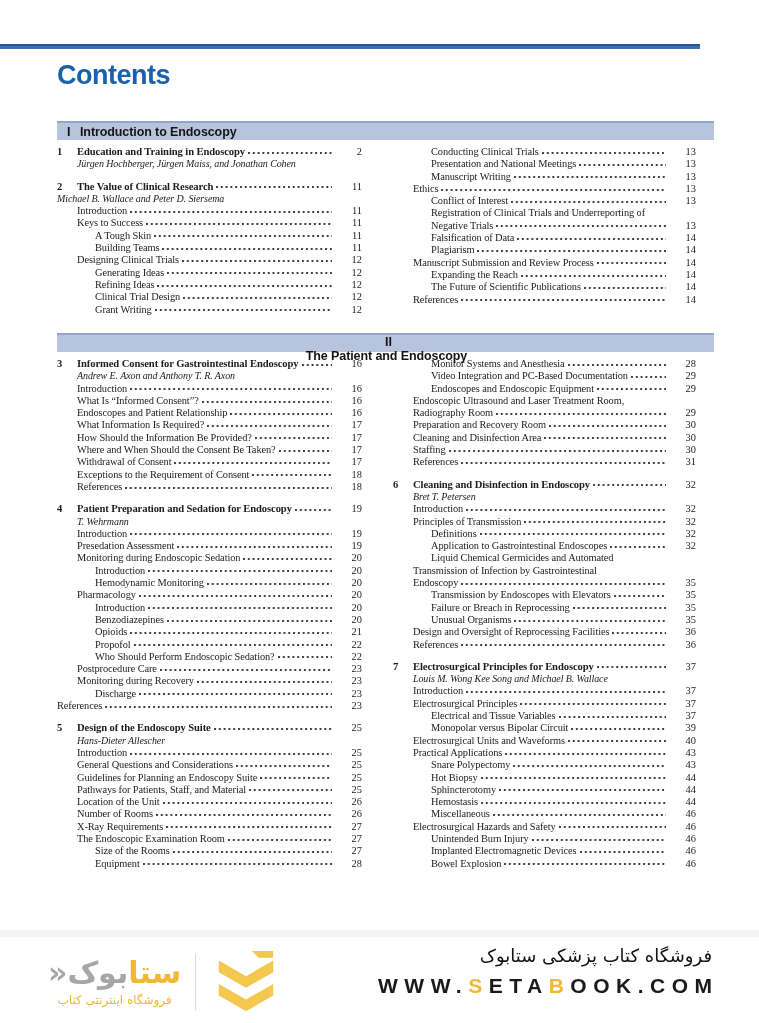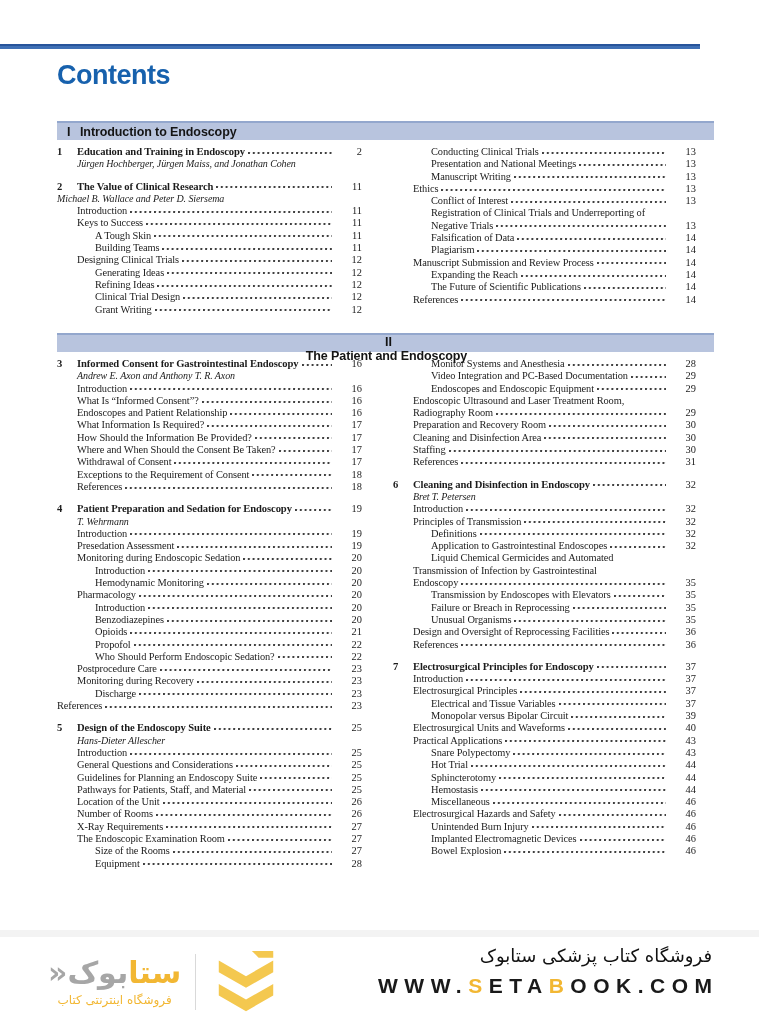--- a/index.html
+++ b/index.html
@@ -524,20 +524,23 @@
           <span class="label">References</span>
           <span class="dots"></span>
           <span class="page">36</span>
         </div>
         <div class="row chapter lvl0 gap">
           <span class="num">7</span>
           <span class="label">Electrosurgical Principles for Endoscopy</span>
           <span class="dots"></span>
           <span class="page">37</span>
         </div>
+        <div class="row author lvl1">
+          <span class="label">Louis M. Wong Kee Song and Michael B. Wallace</span>
+        </div>
         <div class="row entry lvl1">
           <span class="label">Introduction</span>
           <span class="dots"></span>
           <span class="page">37</span>
         </div>
         <div class="row entry lvl1">
           <span class="label">Electrosurgical Principles</span>
           <span class="dots"></span>
           <span class="page">37</span>
         </div>
@@ -560,21 +563,21 @@
           <span class="label">Practical Applications</span>
           <span class="dots"></span>
           <span class="page">43</span>
         </div>
         <div class="row entry lvl2">
           <span class="label">Snare Polypectomy</span>
           <span class="dots"></span>
           <span class="page">43</span>
         </div>
         <div class="row entry lvl2">
-          <span class="label">Hot Trial</span>
+          <span class="label">Hot Biopsy</span>
           <span class="dots"></span>
           <span class="page">44</span>
         </div>
         <div class="row entry lvl2">
           <span class="label">Sphincterotomy</span>
           <span class="dots"></span>
           <span class="page">44</span>
         </div>
         <div class="row entry lvl2">
           <span class="label">Hemostasis</span>

